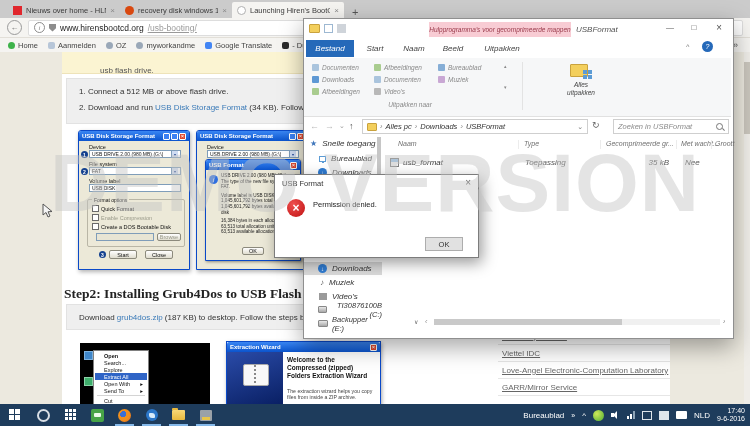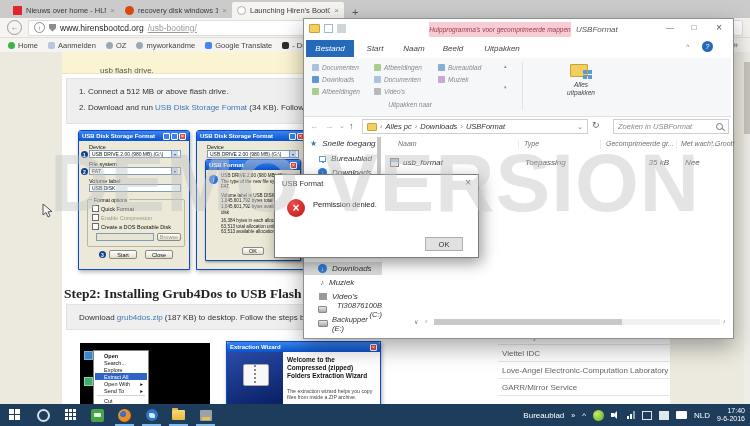--- a/index.html
+++ b/index.html
@@ -24,21 +24,21 @@
   .bookbar{left:0;top:38px;width:750px;height:14px;background:#f5f4f1;display:flex;align-items:center;gap:10px;padding:0 8px;font-size:7.5px;color:#444;box-sizing:border-box;}
   .bm{display:flex;align-items:center;gap:3px;}
   .bmi{width:7px;height:7px;border-radius:2px;display:inline-block;}
 
   
   .content{left:62px;top:52px;width:608px;height:352px;background:#fff;}
   .graybox{background:#efefef;border:1px solid #e2e2e2;box-sizing:border-box;}
   .yellowbox{background:#fbf4d2;border-bottom:1px solid #eee3b9;}
   a.pl{color:#3a7ab8;text-decoration:none;}
   .serifh{font-family:"Liberation Serif","DejaVu Serif",serif;font-weight:bold;font-size:13.5px;color:#222;}
-  .mirrow{height:17px;border-bottom:1px solid #e6e6e6;font-size:8px;color:#666;display:flex;align-items:center;padding-left:4px;box-sizing:border-box;width:172px;}
+  .mirrow{height:17px;border-bottom:1px solid #e6e6e6;font-size:8px;color:#666;display:flex;align-items:center;padding-left:4px;box-sizing:border-box;width:172px;text-decoration:underline;}
   .watermark{left:0;top:142px;width:750px;text-align:center;font-size:82px;font-weight:bold;color:rgba(195,195,195,.45);letter-spacing:1px;line-height:1;z-index:40;pointer-events:none;}
 
   
   .xpwin{position:absolute;border:1px solid #0a49c8;border-radius:3px 3px 0 0;background:#ece9d8;box-shadow:1px 2px 4px rgba(0,0,0,.3);font-size:5.5px;color:#111;}
   .xptitle{height:10px;background:linear-gradient(180deg,#3a86f3,#0b54cd);border-radius:2px 2px 0 0;color:#fff;font-weight:bold;font-size:6px;display:flex;align-items:center;padding:0 3px;gap:2px;}
   .xpbtns{margin-left:auto;display:flex;gap:1px;}
   .xpbtn{width:7px;height:7px;border-radius:1px;background:#3c81f3;border:1px solid #fff;color:#fff;font-size:5px;line-height:5px;text-align:center;box-sizing:border-box;}
   .xpbtn.close{background:#e0482e;}
   .xpfield{position:absolute;background:#fff;border:1px solid #7f9db9;height:8px;font-size:5px;display:flex;align-items:center;padding:0 2px;box-sizing:border-box;white-space:nowrap;overflow:hidden;}
   .xpdrop{margin-left:auto;width:6px;height:6px;background:#cfdcf3;border-left:1px solid #7f9db9;font-size:4px;color:#1b3f91;display:flex;align-items:center;justify-content:center;flex:0 0 auto;}

